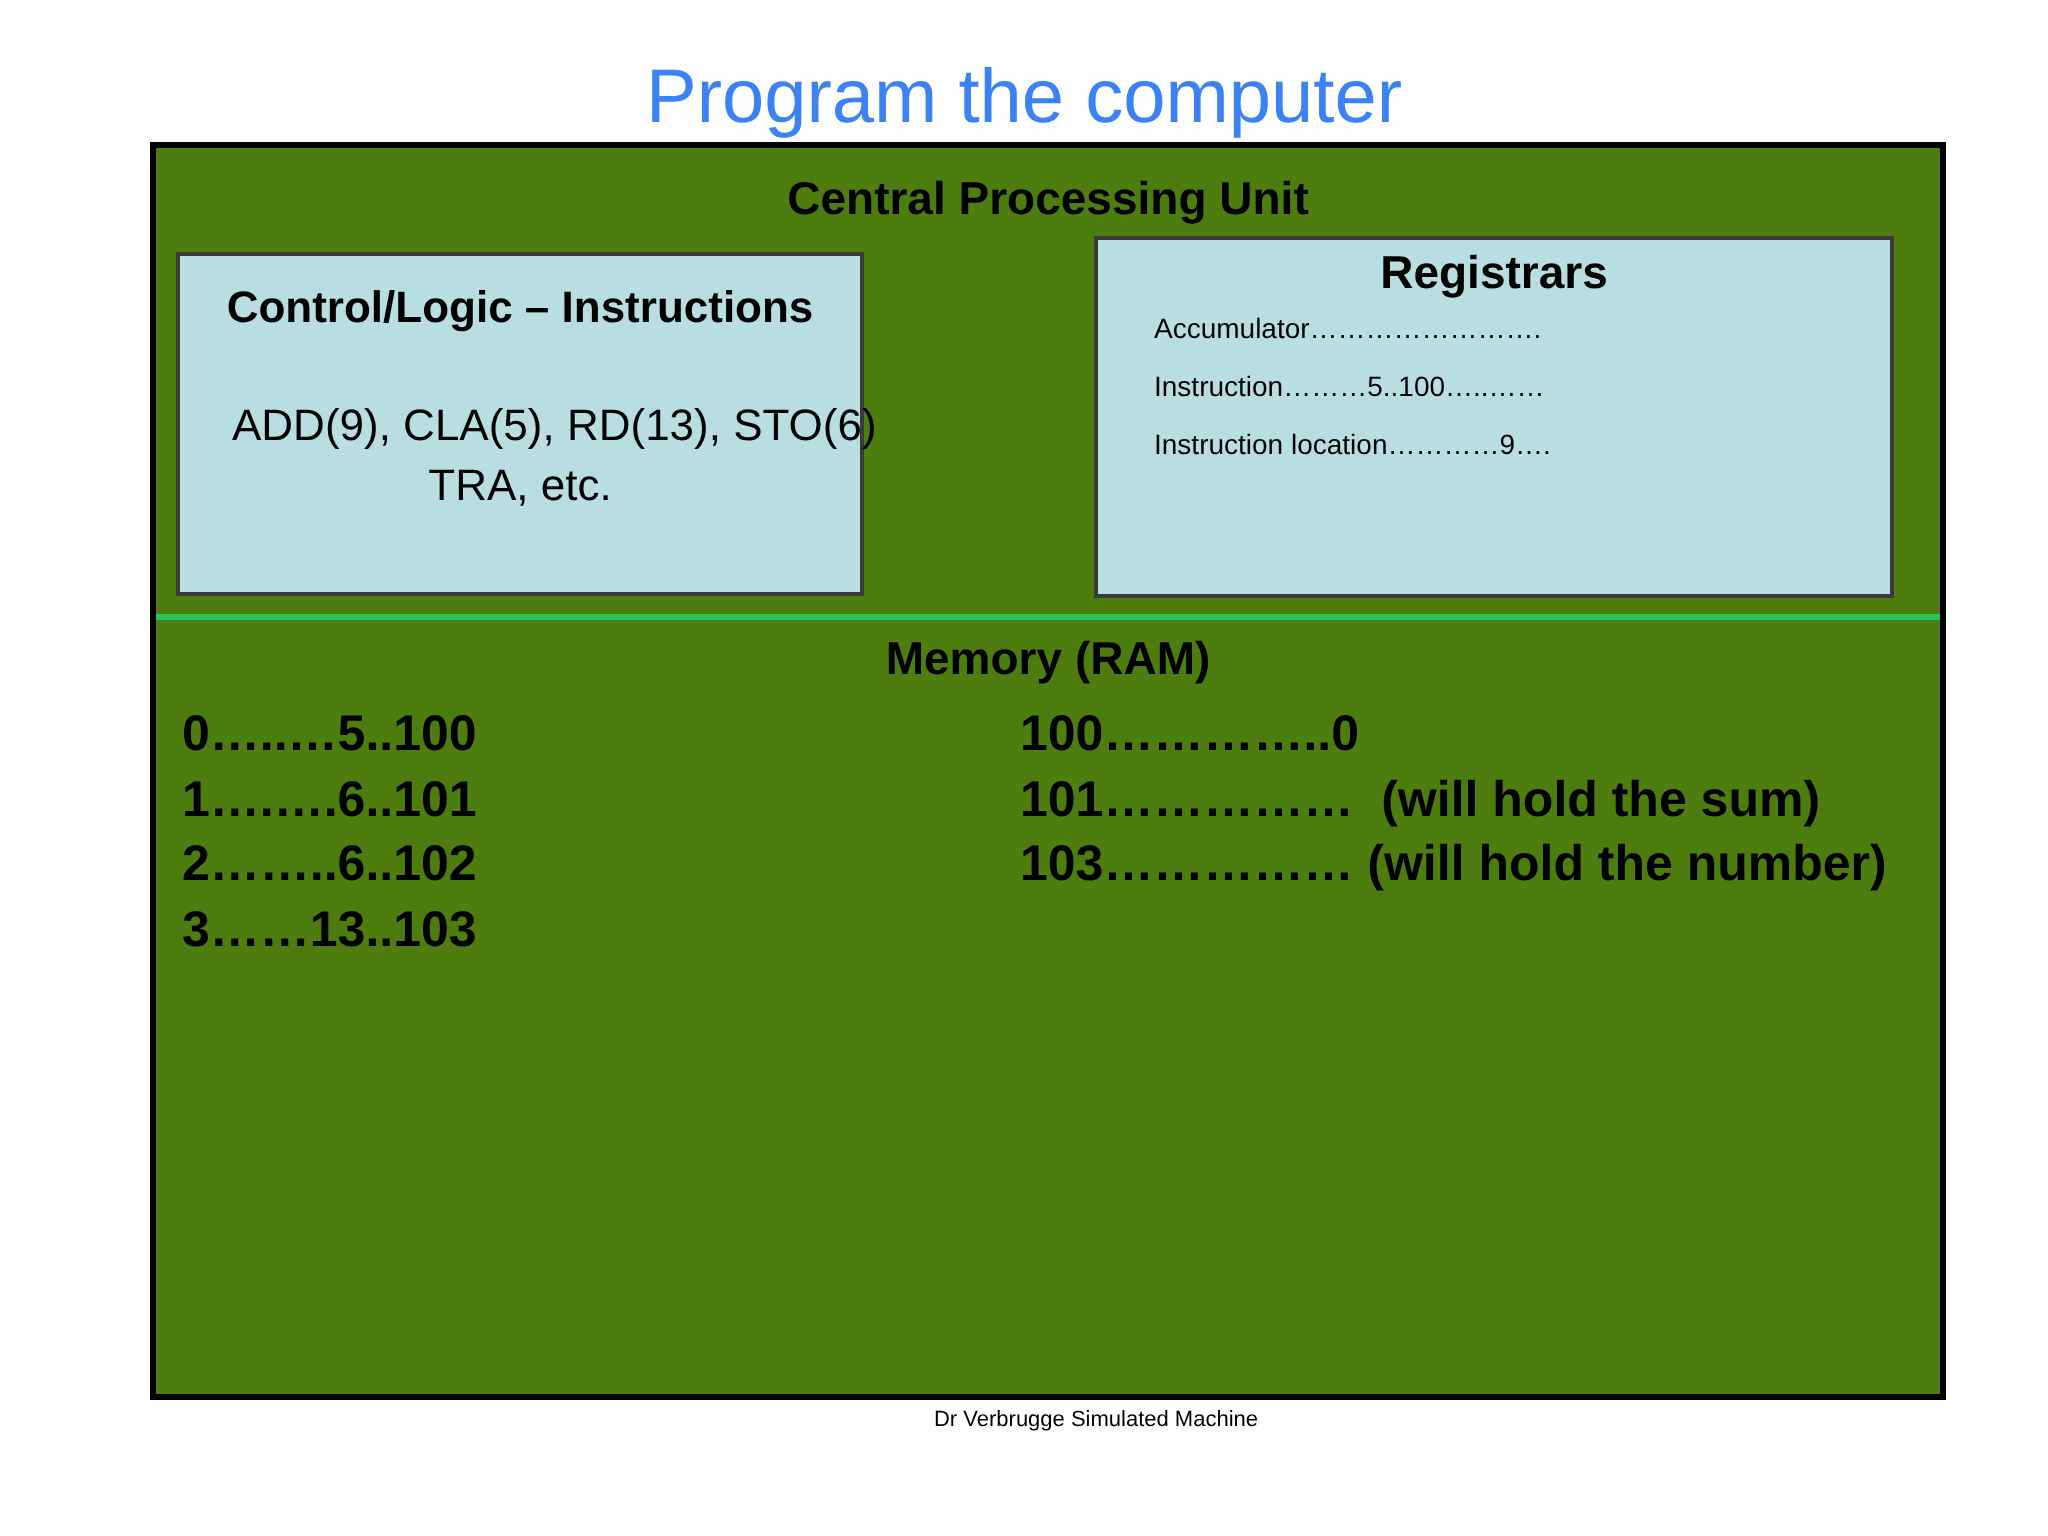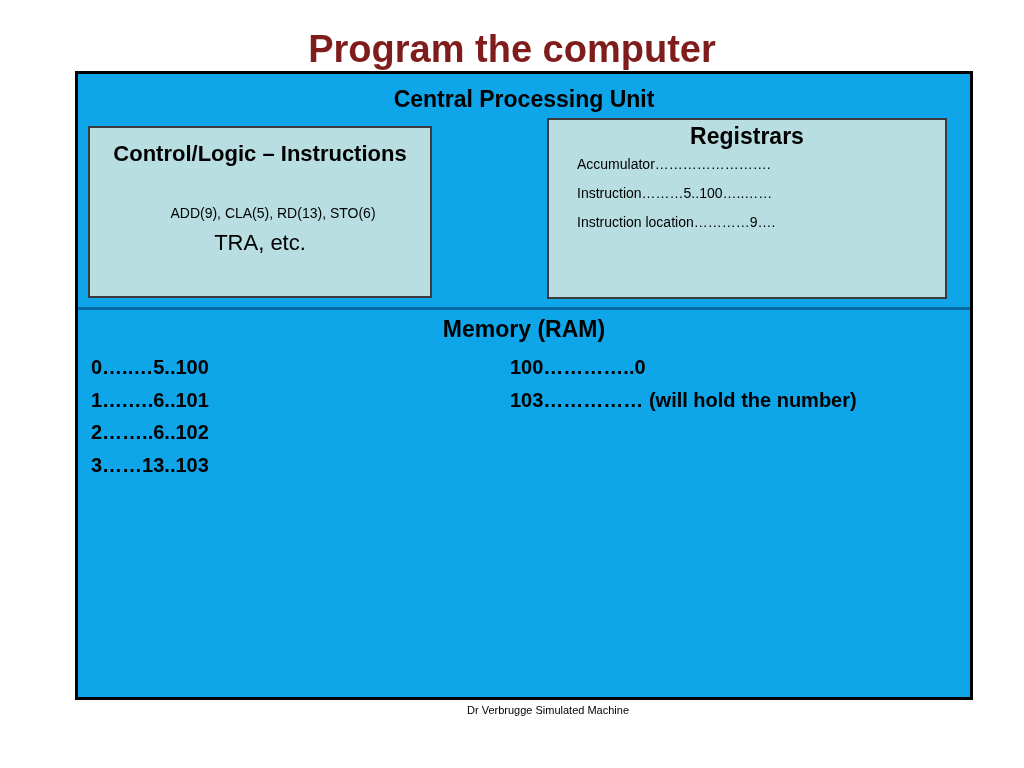--- a/index.html
+++ b/index.html
@@ -13,32 +13,32 @@
     color: #000000;
     overflow: hidden;
   }
   .title {
     position: absolute;
     top: 28px;
     left: 0;
     width: 100%;
     text-align: center;
     font-size: 38px;
-    font-weight: 700;
-    color: #7f1d1d;
+    font-weight: 400;
+    color: #3b82f6;
     letter-spacing: 0;
   }
   .main-box {
     position: absolute;
     left: 75px;
     top: 71px;
     width: 898px;
     height: 629px;
     border: 3px solid #000000;
-    background: #0ea5e9;
+    background: #4d7c0f;
   }
   .cpu-title {
     position: absolute;
     top: 12px;
     left: 0;
     width: 100%;
     text-align: center;
     font-size: 23px;
     font-weight: 700;
   }
@@ -54,21 +54,21 @@
     height: 172px;
     text-align: center;
   }
   .control-title {
     margin-top: 13px;
     font-size: 22px;
     font-weight: 700;
   }
   .control-line-1 {
     margin-top: 31px;
-    font-size: 14px;
+    font-size: 22px;
     line-height: 30px;
     white-space: pre;
     padding-left: 26px;
   }
   .control-line-2 {
     font-size: 22px;
     line-height: 30px;
     white-space: pre;
   }
   .registrars-box {
@@ -88,39 +88,39 @@
     font-size: 14px;
     line-height: 29px;
     white-space: pre;
   }
   .memory-section {
     position: absolute;
     left: 0;
     top: 233px;
     width: 100%;
     height: 390px;
-    border-top: 3px solid #0369a1;
+    border-top: 3px solid #22c55e;
   }
   .memory-title {
     position: absolute;
     top: 6px;
     left: 0;
     width: 100%;
     text-align: center;
     font-size: 23px;
     font-weight: 700;
   }
   .memory-col {
     position: absolute;
     top: 41px;
   }
   .memory-col.left { left: 13px; }
   .memory-col.right { left: 432px; }
   .memory-row {
-    font-size: 20px;
+    font-size: 25px;
     font-weight: 700;
     line-height: 32.5px;
     white-space: pre;
   }
   .footer {
     position: absolute;
     top: 704px;
     left: 0;
     width: 100%;
     text-align: center;
@@ -158,20 +158,21 @@
 
       <div class="memory-col left">
         <div class="memory-row">0…..…5..100</div>
         <div class="memory-row">1….….6..101</div>
         <div class="memory-row">2……..6..102</div>
         <div class="memory-row">3……13..103</div>
       </div>
 
       <div class="memory-col right">
         <div class="memory-row">100…………..0</div>
+        <div class="memory-row">101……………  (will hold the sum)</div>
         <div class="memory-row">103…………… (will hold the number)</div>
       </div>
     </div>
 
   </div>
 
   <div class="footer">Dr Verbrugge Simulated Machine</div>
 
 </div>
 

